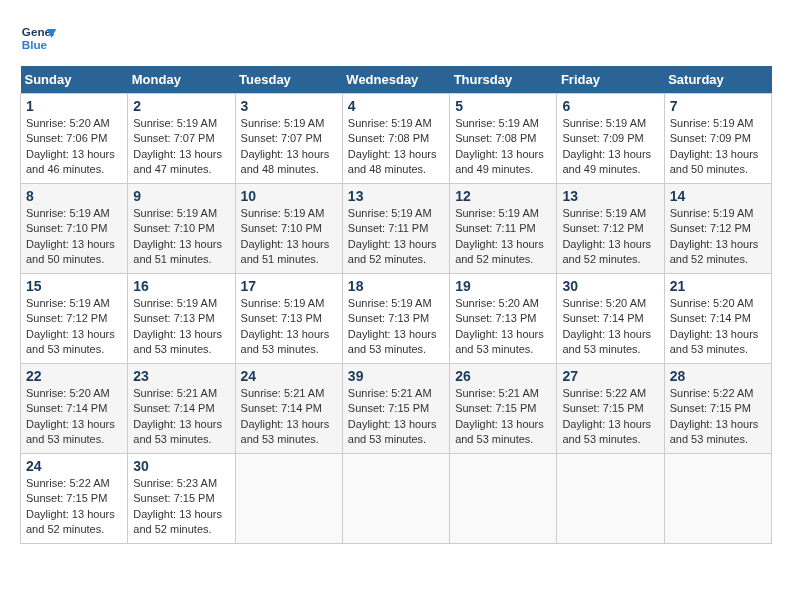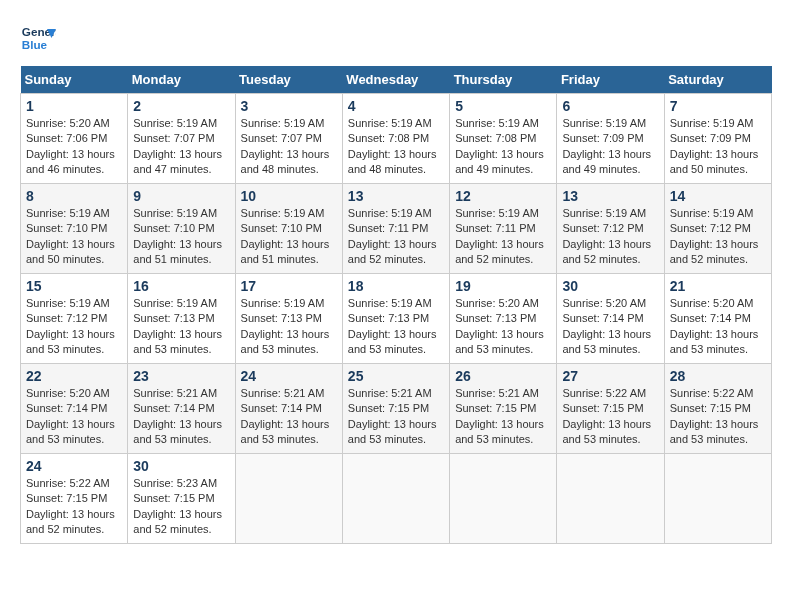--- a/index.html
+++ b/index.html
@@ -205,21 +205,21 @@
       </td>
         <td>
         <span class="day-num">23</span>
         <span class="cell-text">Sunrise: 5:21 AM<br>Sunset: 7:14 PM<br>Daylight: 13 hours and 53 minutes.</span>
       </td>
         <td>
         <span class="day-num">24</span>
         <span class="cell-text">Sunrise: 5:21 AM<br>Sunset: 7:14 PM<br>Daylight: 13 hours and 53 minutes.</span>
       </td>
         <td>
-        <span class="day-num">25</span>
+        <span class="day-num">39</span>
         <span class="cell-text">Sunrise: 5:21 AM<br>Sunset: 7:15 PM<br>Daylight: 13 hours and 53 minutes.</span>
       </td>
         <td>
         <span class="day-num">26</span>
         <span class="cell-text">Sunrise: 5:21 AM<br>Sunset: 7:15 PM<br>Daylight: 13 hours and 53 minutes.</span>
       </td>
         <td>
         <span class="day-num">27</span>
         <span class="cell-text">Sunrise: 5:22 AM<br>Sunset: 7:15 PM<br>Daylight: 13 hours and 53 minutes.</span>
       </td>

